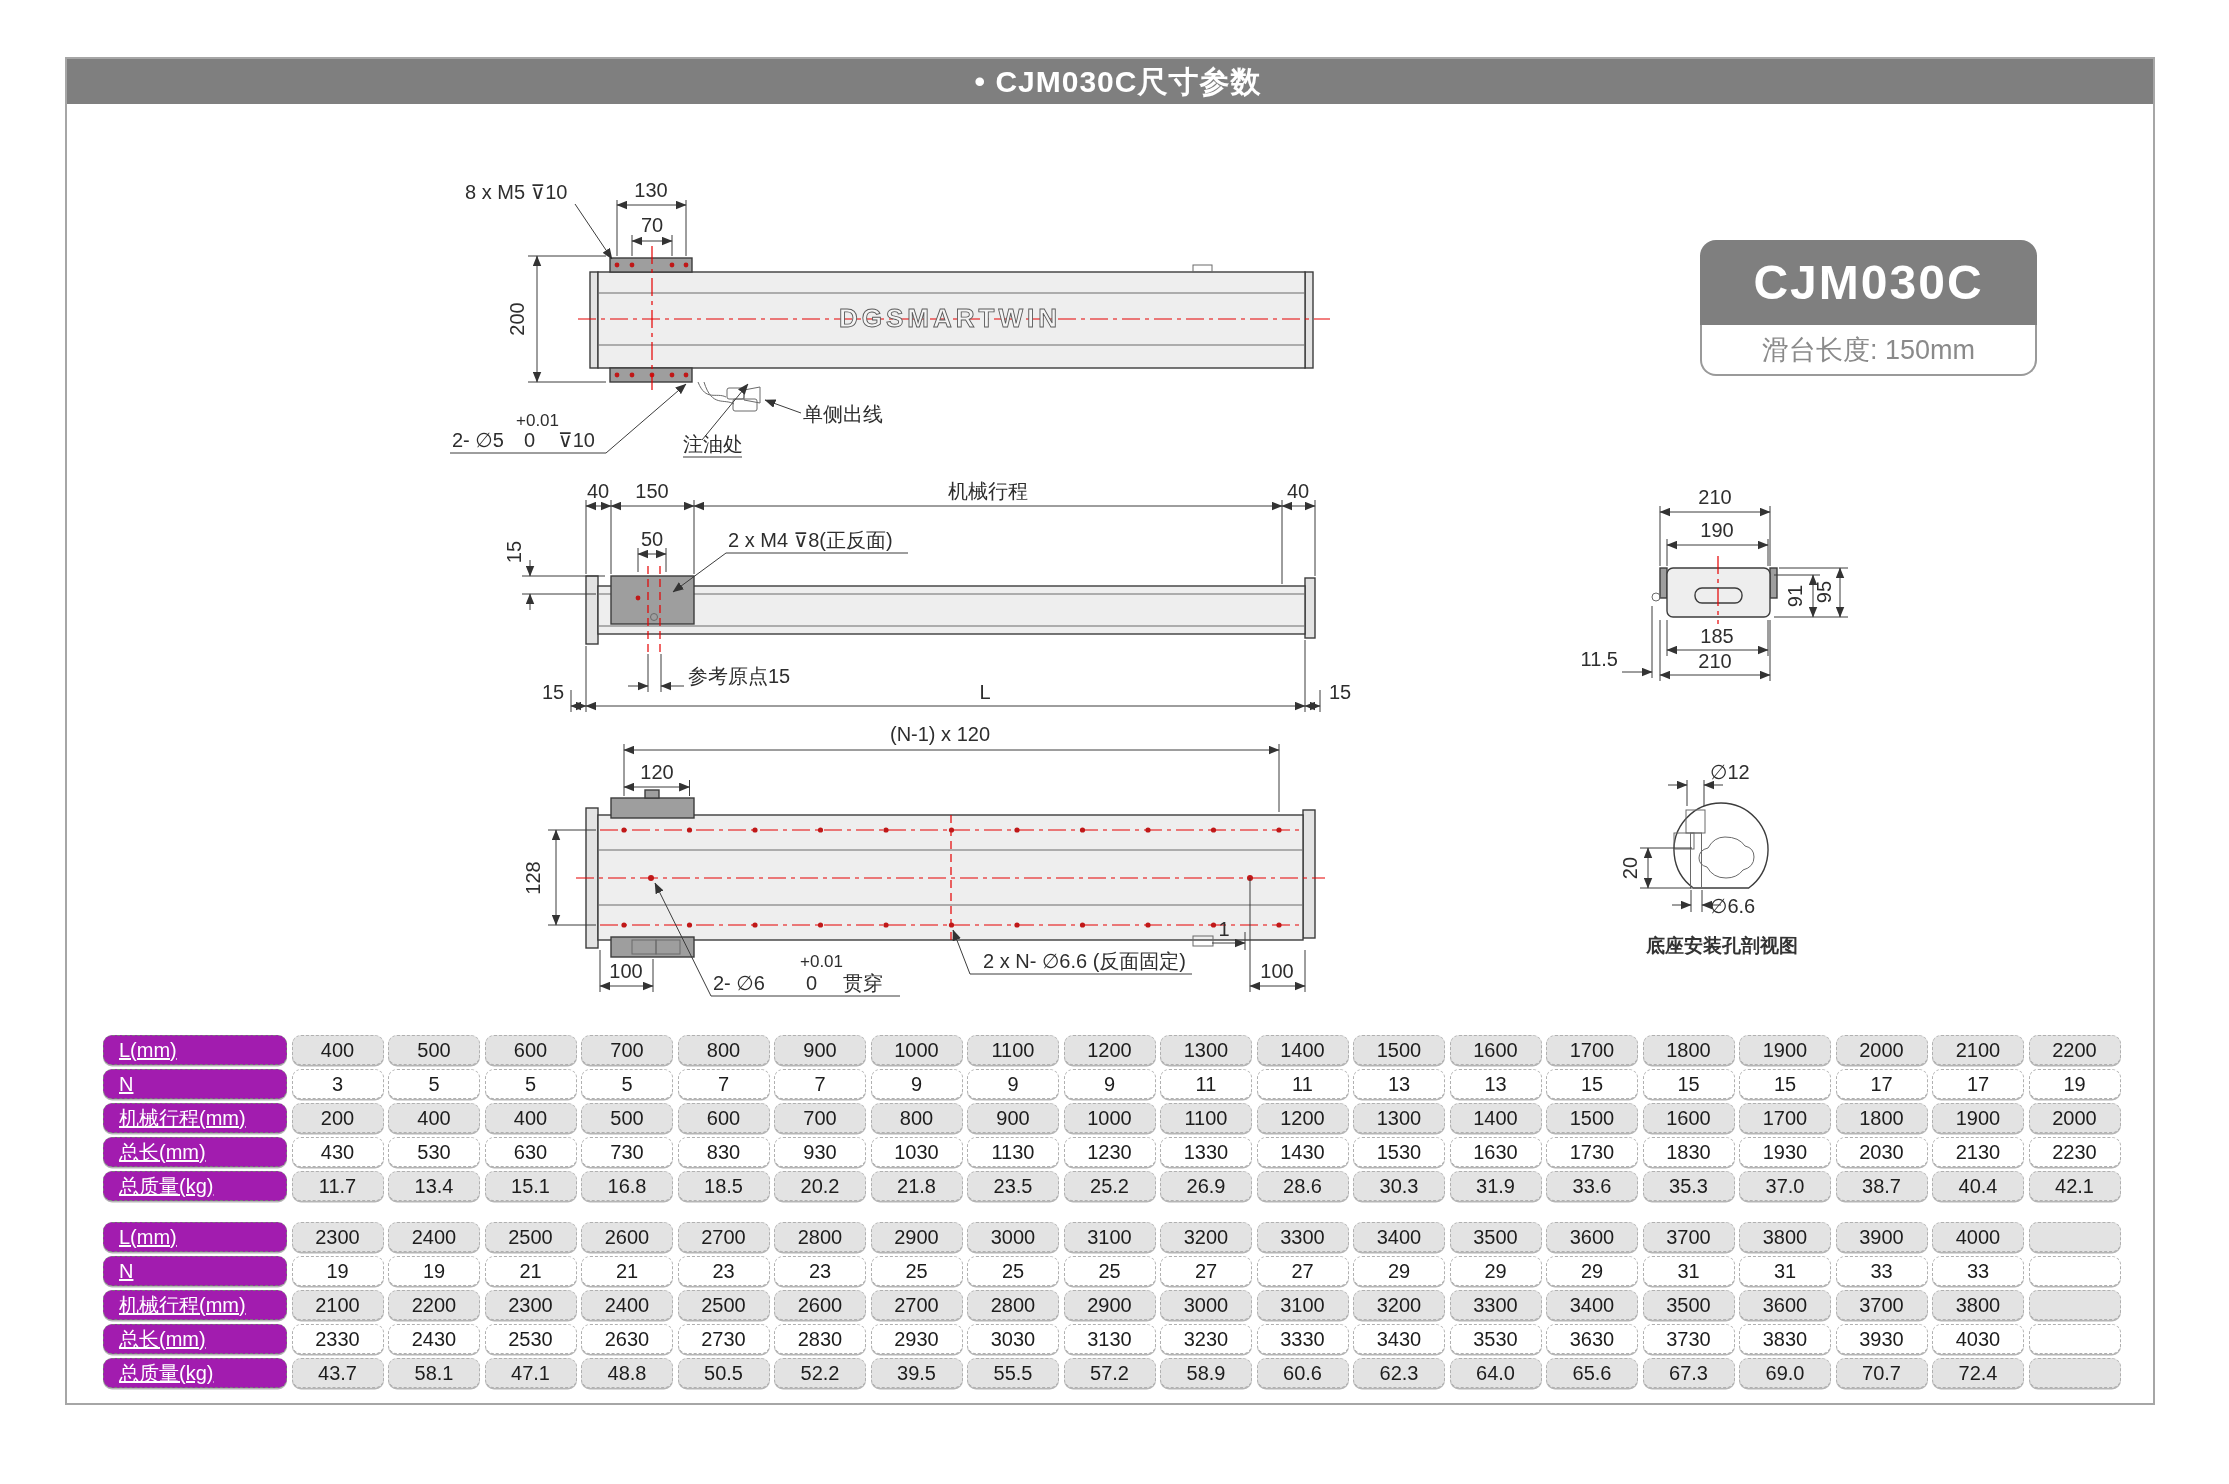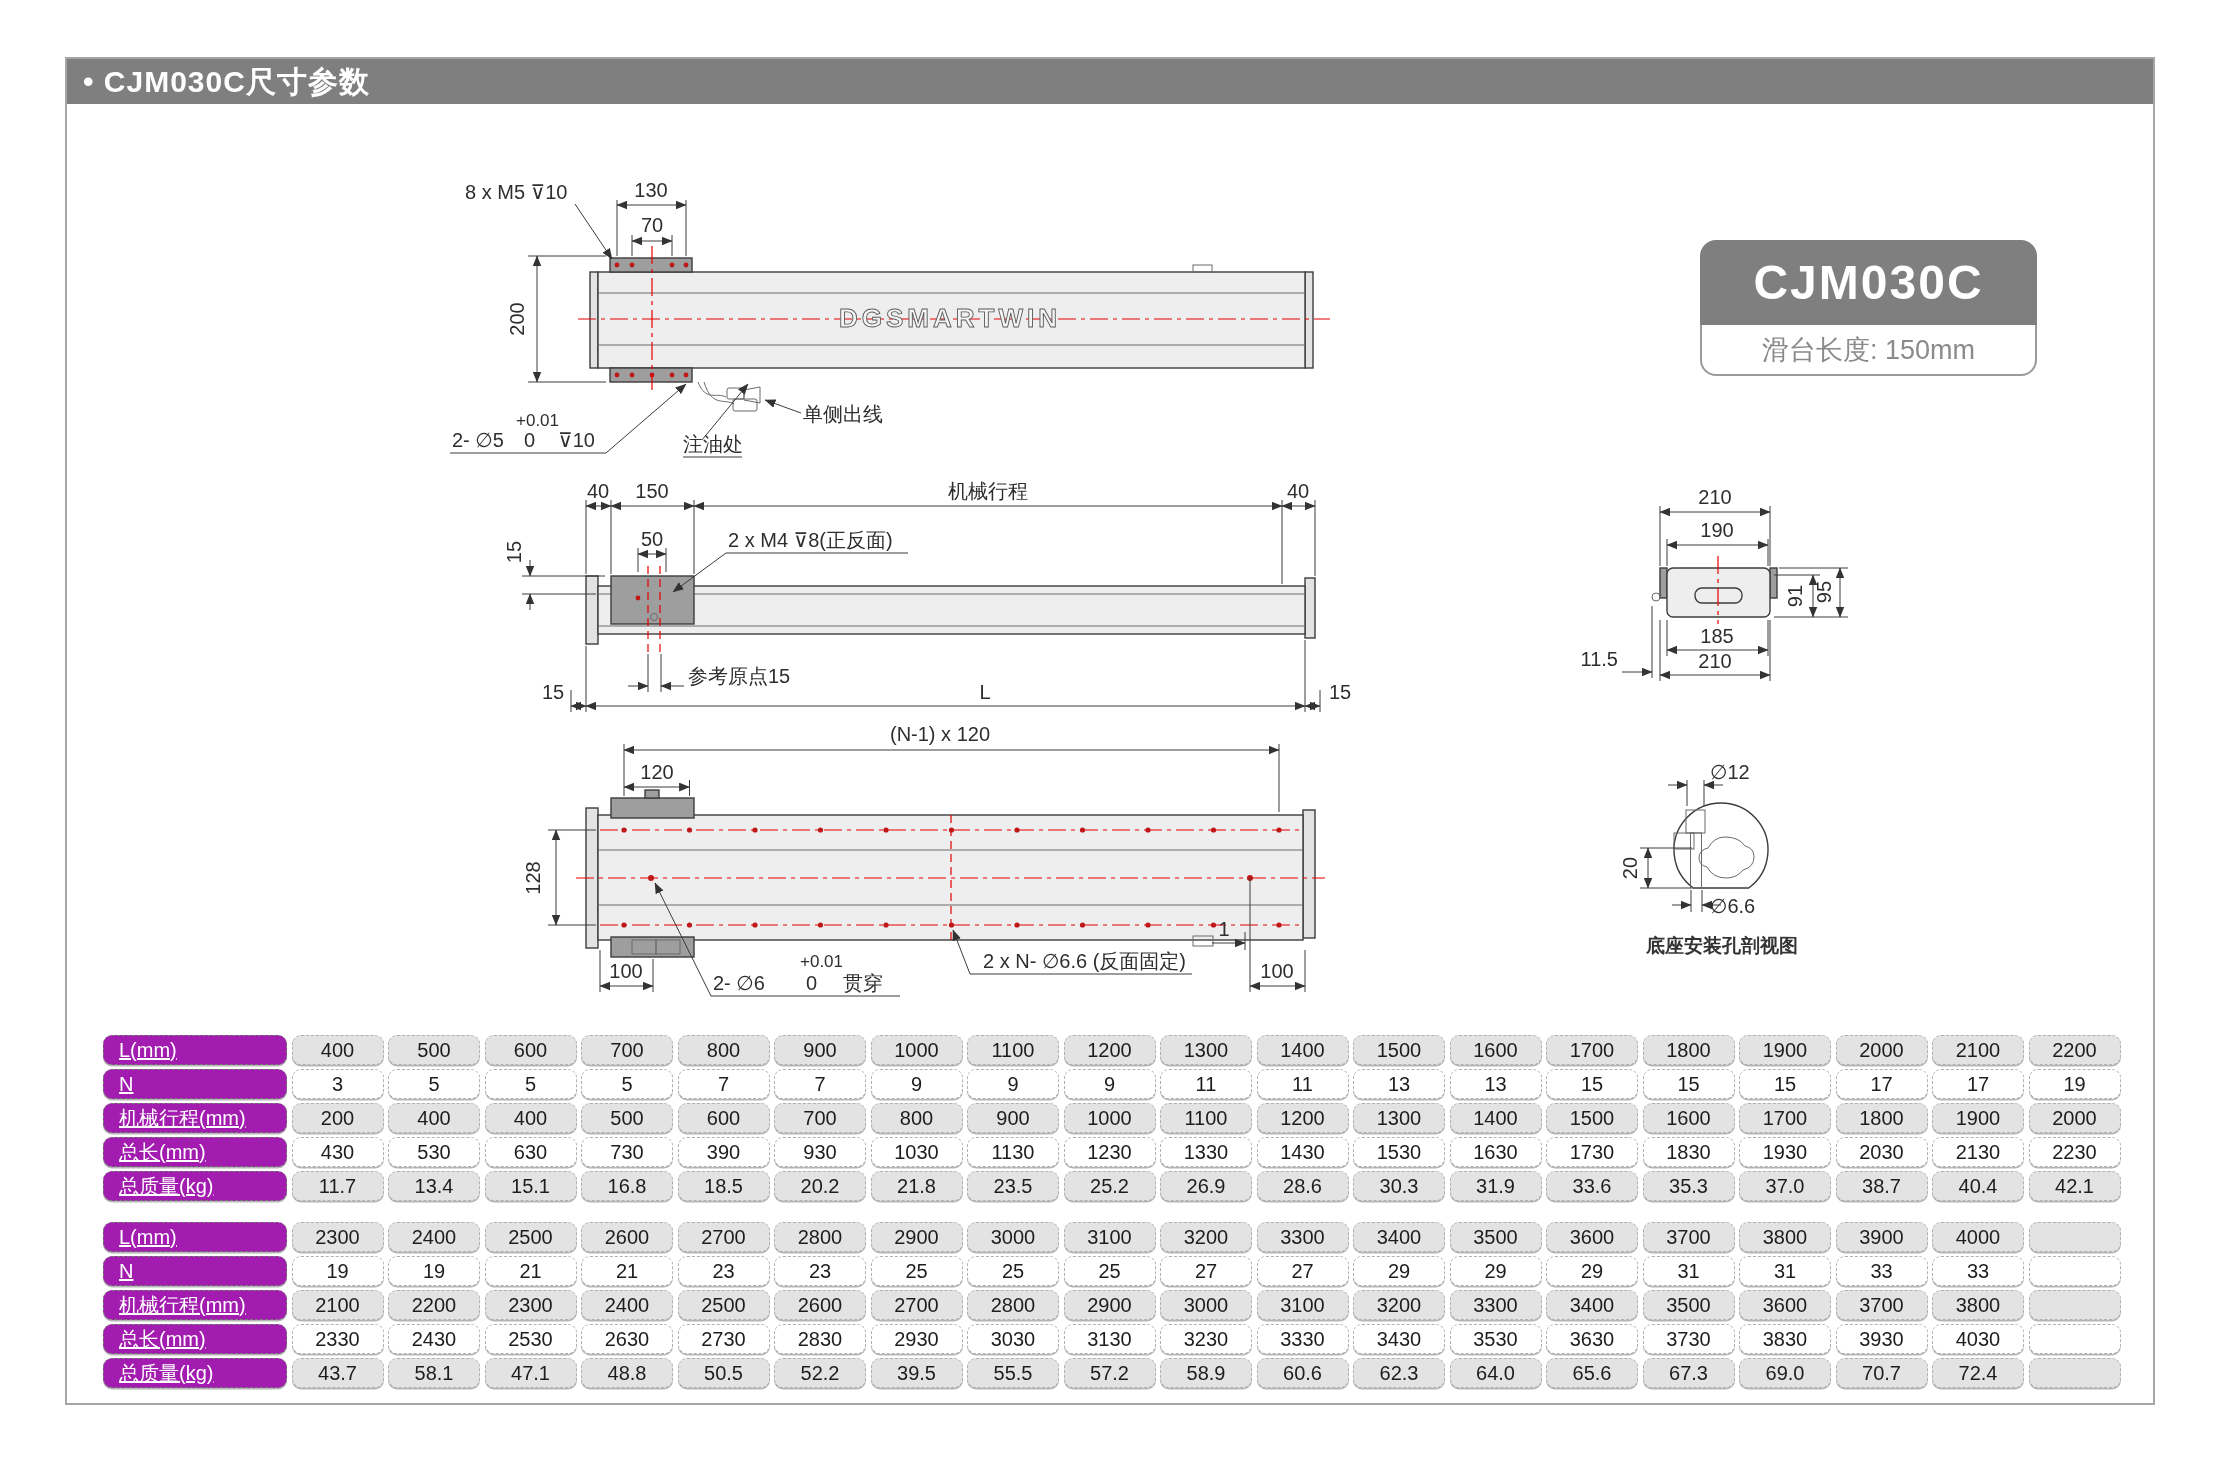--- a/index.html
+++ b/index.html
@@ -2,21 +2,21 @@
 <html><head>
 <meta charset="utf-8">
 <style>
   html,body { margin:0; padding:0; }
   body {
     width:2229px; height:1484px; position:relative; background:#ffffff;
     font-family:"Liberation Sans","DejaVu Sans",sans-serif; overflow:hidden;
   }
   
   .frame { position:absolute; left:65px; top:57px; width:2090px; height:1348px;
-           border:2px solid #a6a6a6; background:#fff; box-sizing:border-box; }
+           border:2px solid #a6a6a6; background:#fff; box-sizing:border-box;text-align:center; }
   .titlebar { position:absolute; left:0; top:0; width:100%; height:45px; background:#7f7f7f;
               color:#fff; font-size:30px; font-weight:bold; line-height:45px;
               padding-left:16px; box-sizing:border-box; letter-spacing:1px; }
   
   .badge { position:absolute; left:1658px; top:240px; width:337px;margin-left:42px; }
   .badge-top { height:85px; background:#7f7f7f; border-radius:16px 16px 0 0; color:#fff;
                font-size:48px; font-weight:bold; display:flex; align-items:center;
                justify-content:center; letter-spacing:2px; }
   .badge-bottom { height:49px; background:#fff; border:2px solid #9a9a9a; border-top:none;
                   border-radius:0 0 16px 16px; color:#8a8a8a; font-size:27px;
@@ -397,21 +397,21 @@
     <div class="tcell shade">1600</div>
     <div class="tcell shade">1700</div>
     <div class="tcell shade">1800</div>
     <div class="tcell shade">1900</div>
     <div class="tcell shade">2000</div>
     <div class="tcell thead">总长(mm)</div>
     <div class="tcell plain">430</div>
     <div class="tcell plain">530</div>
     <div class="tcell plain">630</div>
     <div class="tcell plain">730</div>
-    <div class="tcell plain">390</div>
+    <div class="tcell plain">830</div>
     <div class="tcell plain">930</div>
     <div class="tcell plain">1030</div>
     <div class="tcell plain">1130</div>
     <div class="tcell plain">1230</div>
     <div class="tcell plain">1330</div>
     <div class="tcell plain">1430</div>
     <div class="tcell plain">1530</div>
     <div class="tcell plain">1630</div>
     <div class="tcell plain">1730</div>
     <div class="tcell plain">1830</div>

